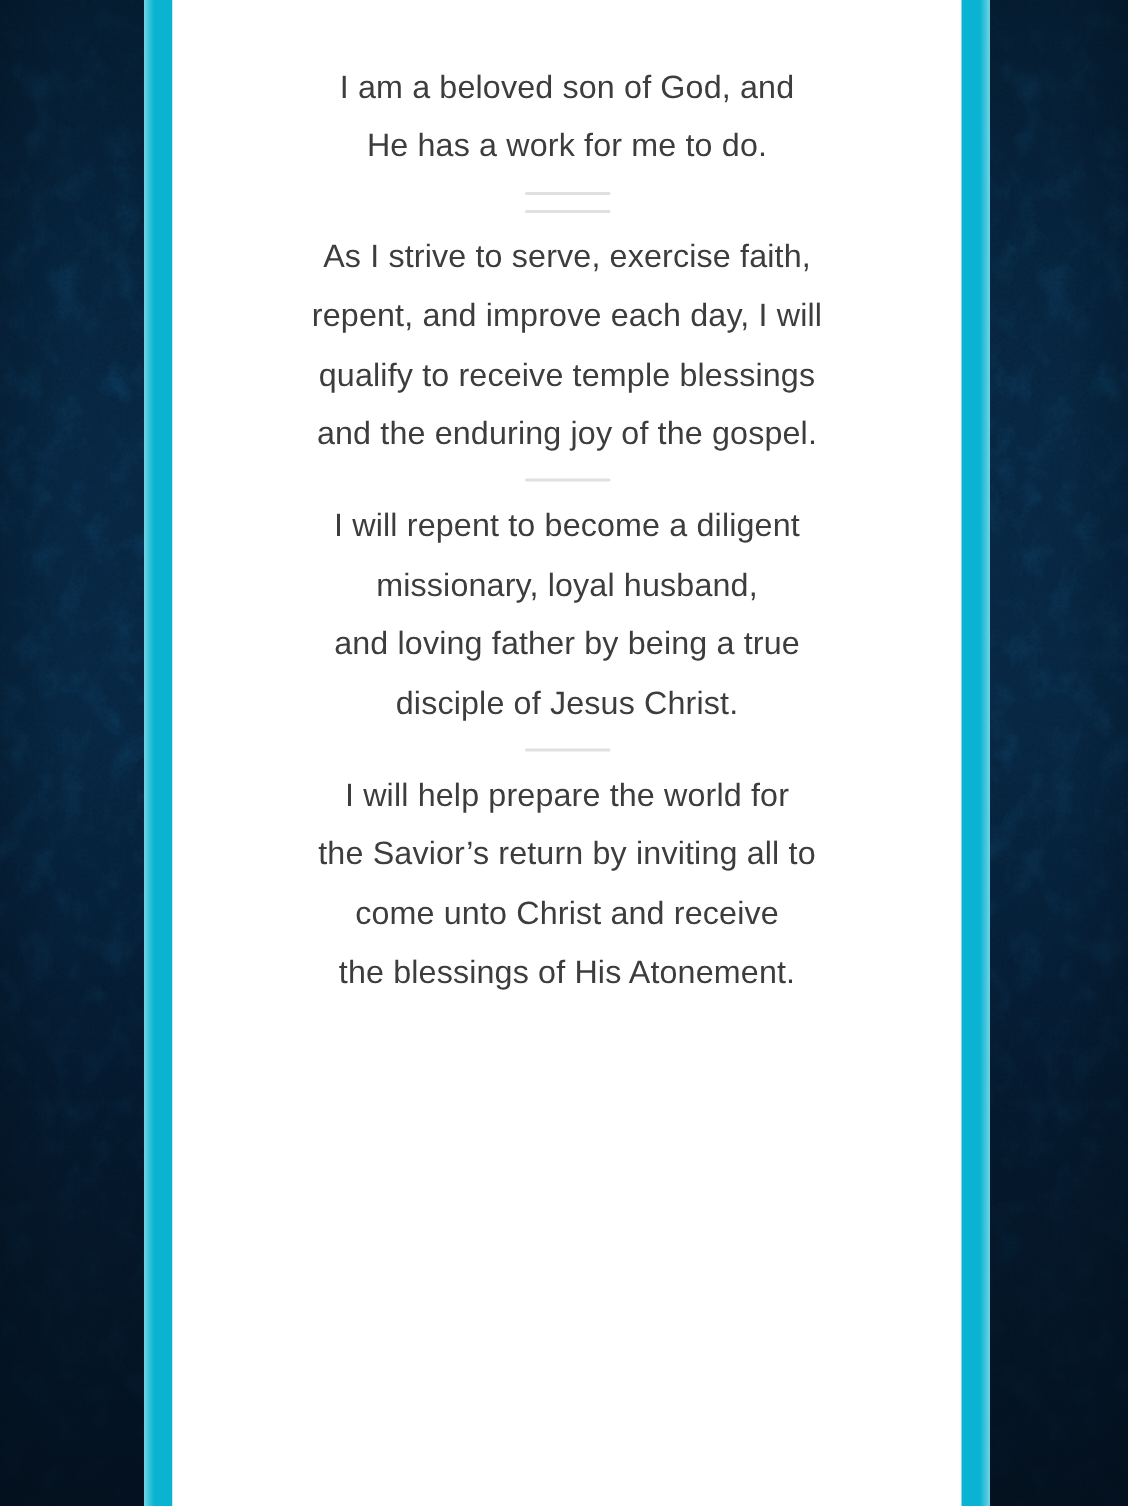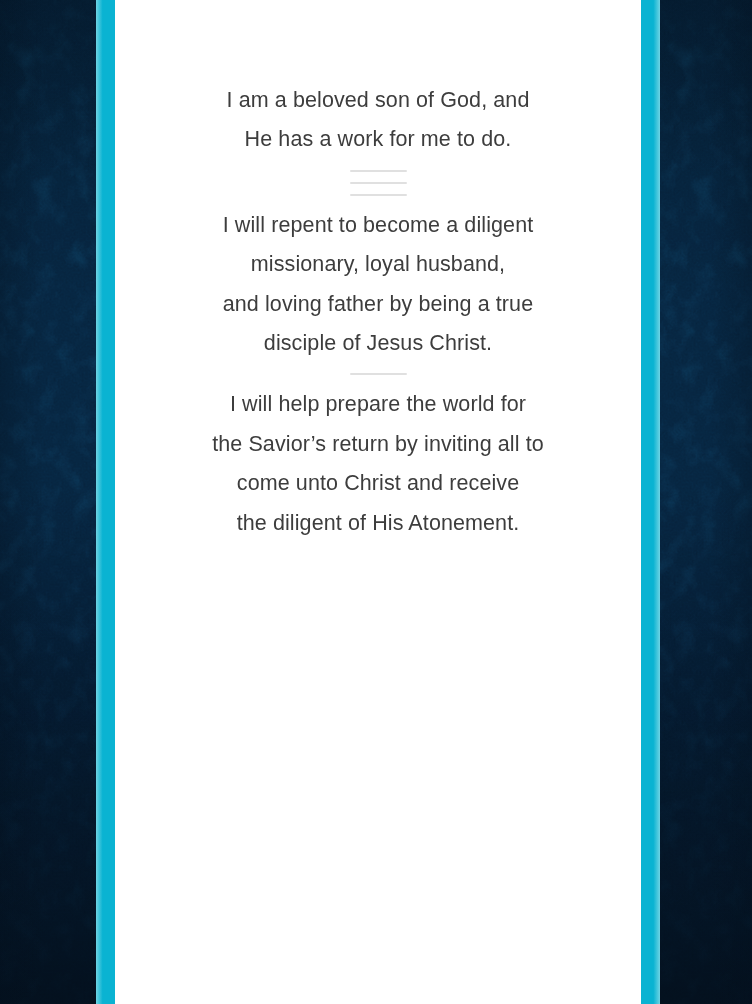--- a/index.html
+++ b/index.html
@@ -61,21 +61,21 @@
   .stripe-right{
     left:641px;
     background:linear-gradient(270deg,
       var(--accent-cyan-light) 0%,
       var(--accent-cyan) 35%,
       var(--accent-cyan) 100%);
   }
   .panel{
     position:absolute;top:0;bottom:0;left:115px;width:526px;
     background:var(--panel-bg,#fff);
-    padding-top:81px;
+    padding-top:39px;
     box-sizing:border-box;
     text-align:center;
   }
   .para{
     margin:0;
     font-size:21.5px;
     line-height:39.4px;
     letter-spacing:.1px;
     color:var(--text,#3d3d3d);
     white-space:pre-line;
@@ -113,30 +113,34 @@
     <div class="vignette"></div>
   </div>
 
   <div class="stripe stripe-left"></div>
 
   <div class="panel">
     <p class="para">I am a beloved son of God, and
 He has a work for me to do.</p>
     <div class="divider"></div>
     <div class="divider"></div>
+    <p class="para">As I strive to serve, exercise faith,
+repent, and improve each day, I will
+qualify to receive temple blessings
+and the enduring joy of the gospel.</p>
     <div class="divider"></div>
     <p class="para">I will repent to become a diligent
 missionary, loyal husband,
 and loving father by being a true
 disciple of Jesus Christ.</p>
     <div class="divider"></div>
     <p class="para">I will help prepare the world for
 the Savior’s return by inviting all to
 come unto Christ and receive
-the diligent of His Atonement.</p>
+the blessings of His Atonement.</p>
   </div>
 
   <div class="stripe stripe-right"></div>
 
   <div class="band band-right">
     <svg class="grain">
       <rect width="100%" height="100%" filter="url(#grunge)" style="mix-blend-mode:multiply" opacity="0.55"></rect>
       <rect width="100%" height="100%" filter="url(#speckle)" style="mix-blend-mode:multiply" opacity="0.30"></rect>
     </svg>
     <div class="vignette"></div>

